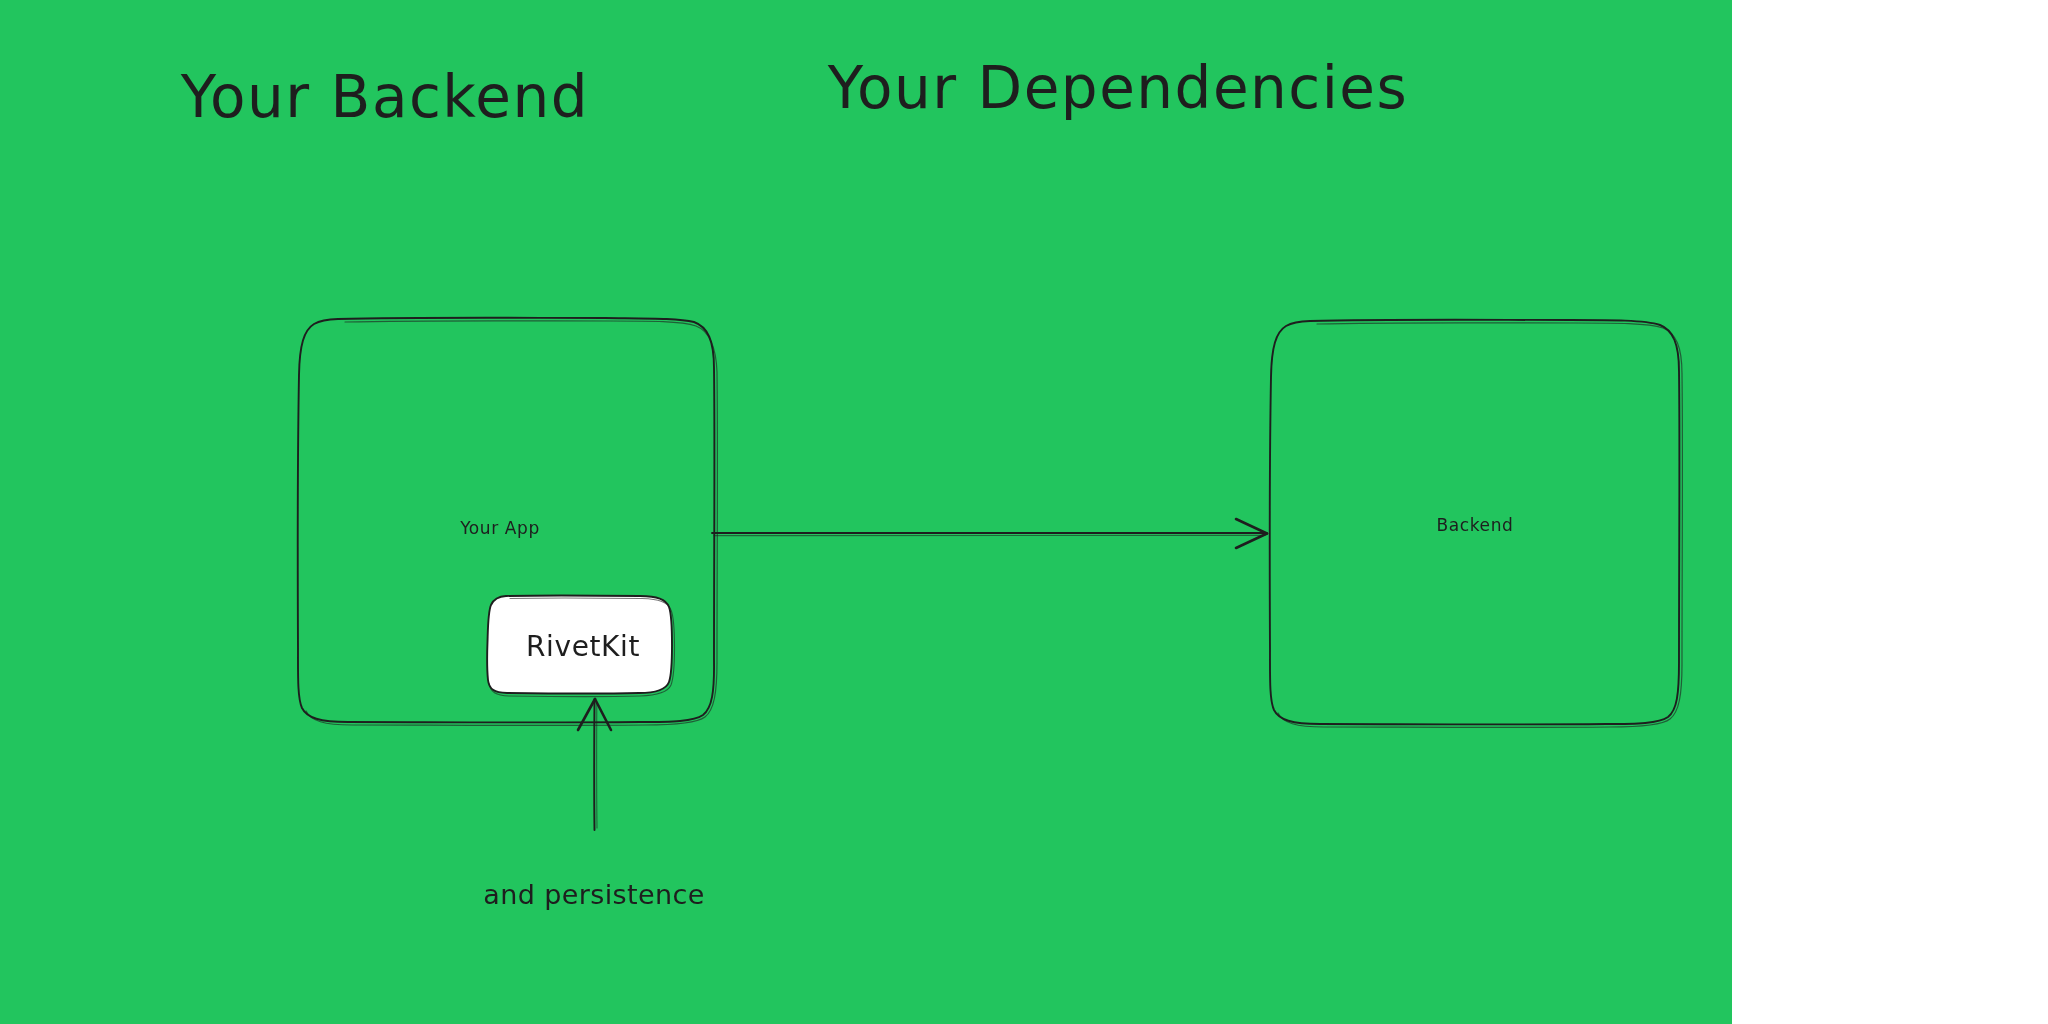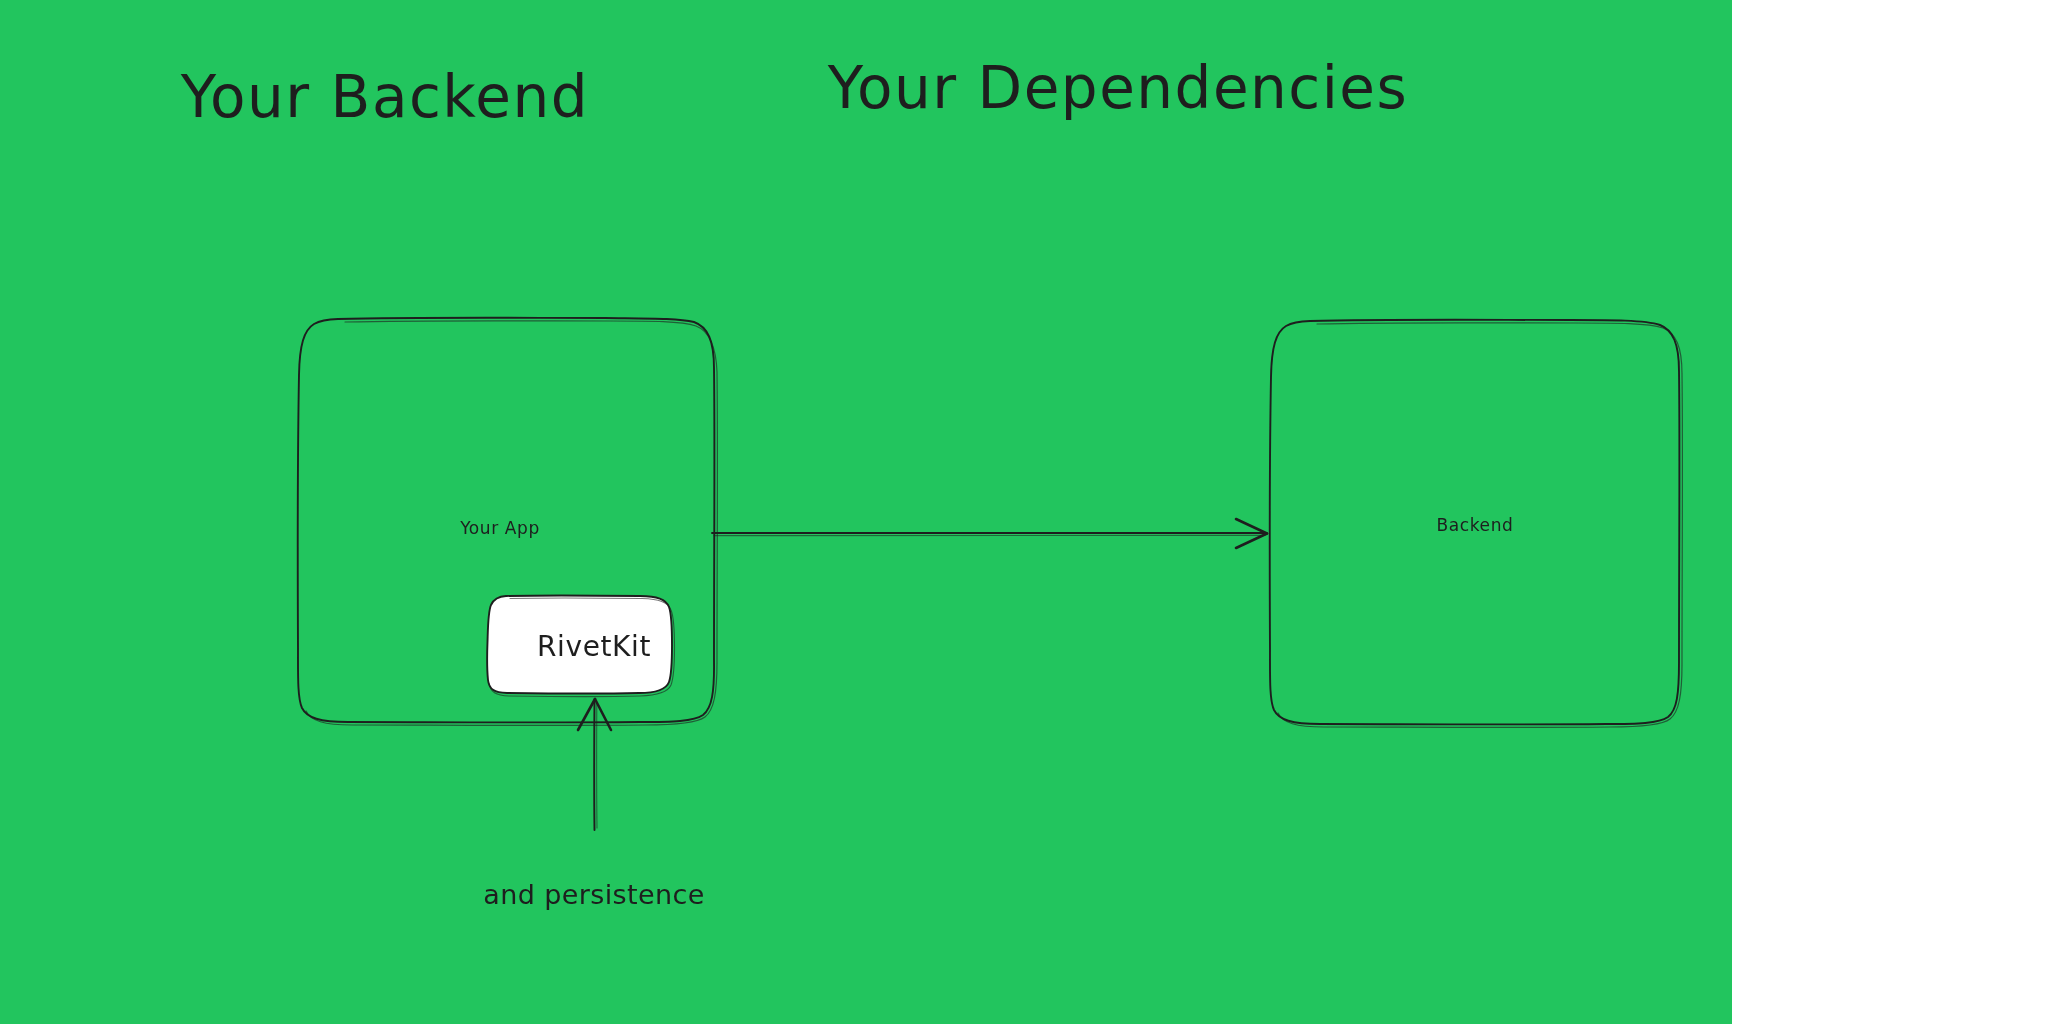--- a/index.html
+++ b/index.html
@@ -157,21 +157,21 @@
       <path d="M 611 730 L 595 699" fill="none" stroke="#1e1e1e" stroke-width="2.6" stroke-linecap="round" stroke-linejoin="round"></path>
     </g>
   </svg>
 
   <div class="label group-title" style="left:385px; top:97px;">Your Backend</div>
 
   <div class="label group-title" style="left:1118px; top:88px;">Your Dependencies</div>
 
   <div class="label node-label" style="left:500px; top:528px;">Your App</div>
 
-  <div class="label node-label-inner" style="left:583px; top:646px;margin-left:11px;">RivetKit</div>
+  <div class="label node-label-inner" style="left:583px; top:646px;">RivetKit</div>
 
   <div class="label node-label" style="left:1475px; top:525px;">Backend</div>
 
   <div class="label caption" style="left:594px; top:895px;">
     <span class="caption-line">and persistence</span>
   </div>
 
   <div class="hit" style="left:298px; top:318px; width:417px; height:404px;"></div>
   <div class="hit" style="left:487px; top:595px; width:185px; height:98px;"></div>
   <div class="hit" style="left:1270px; top:320px; width:410px; height:405px;"></div>

